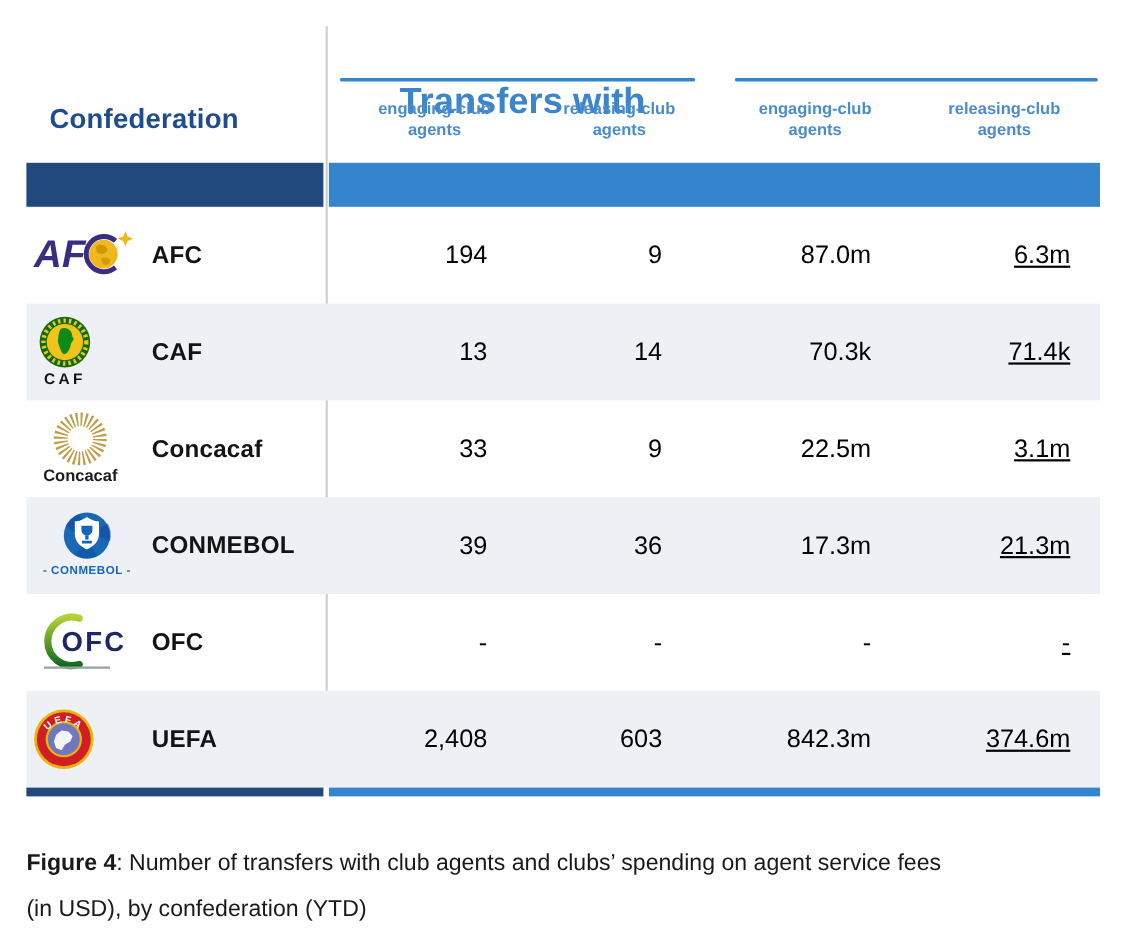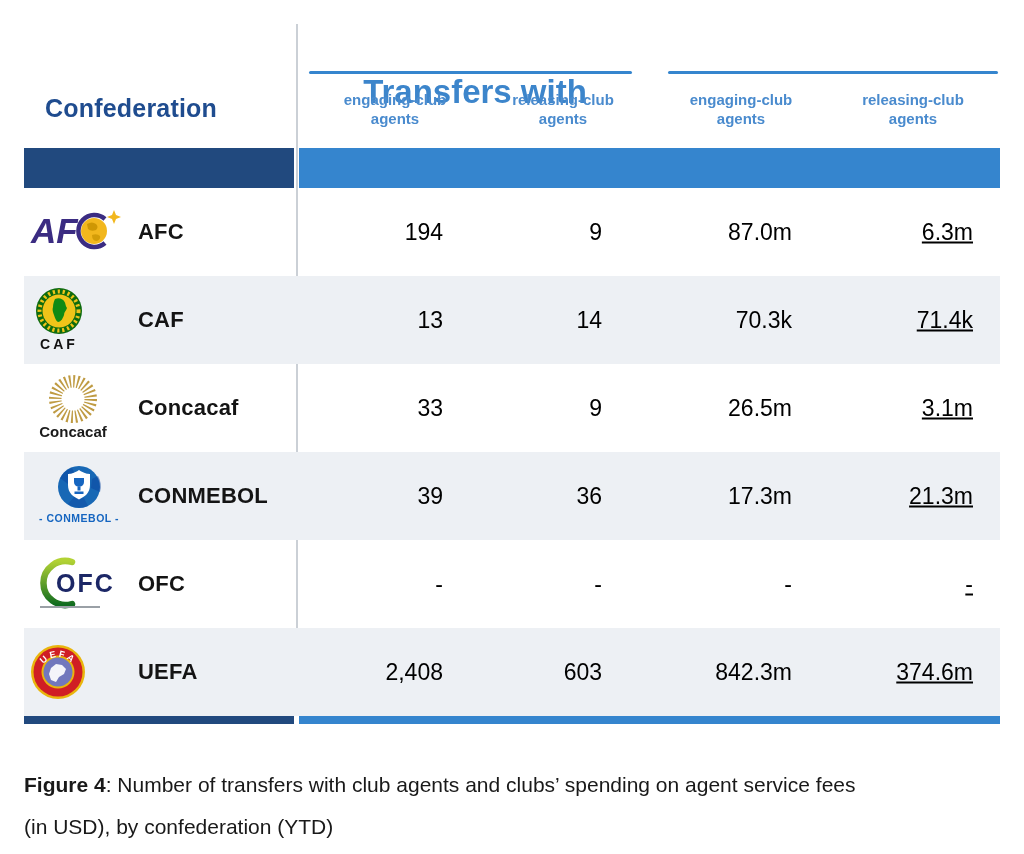--- a/index.html
+++ b/index.html
@@ -106,21 +106,21 @@
     <div class="logo-box">
       <svg width="86" height="70" viewBox="0 0 86 70">
         <circle cx="43" cy="26" r="17" fill="none" stroke="#bf9b43" stroke-width="14" stroke-dasharray="1.6 2.2"></circle>
         <circle cx="43" cy="26" r="11.5" fill="#ffffff"></circle>
         <text x="43" y="64" text-anchor="middle" font-size="15" font-weight="bold" fill="#1a1a1a">Concacaf</text>
       </svg>
     </div>
     <div class="conf-name">Concacaf</div>
     <div class="val v1">33</div>
     <div class="val v2">9</div>
-    <div class="val v3">26.5m</div>
+    <div class="val v3">22.5m</div>
     <div class="val v4">3.1m</div>
   </div>
 
   <div class="row alt" style="top:452px">
     <div class="logo-box">
       <svg width="98" height="64" viewBox="0 0 98 64">
         <circle cx="49" cy="23" r="21" fill="#1868b5"></circle>
         <path d="M30,14 a21,21 0 0 1 12,-10 l4,8 -8,8 z" fill="#0d47a1" opacity=".55"></path>
         <path d="M68,12 a21,21 0 0 1 2,16 l-9,-4 1,-9 z" fill="#0d47a1" opacity=".55"></path>
         <path d="M38,40 a21,21 0 0 0 20,2 l-4,-8 -10,-1 z" fill="#0d47a1" opacity=".45"></path>

